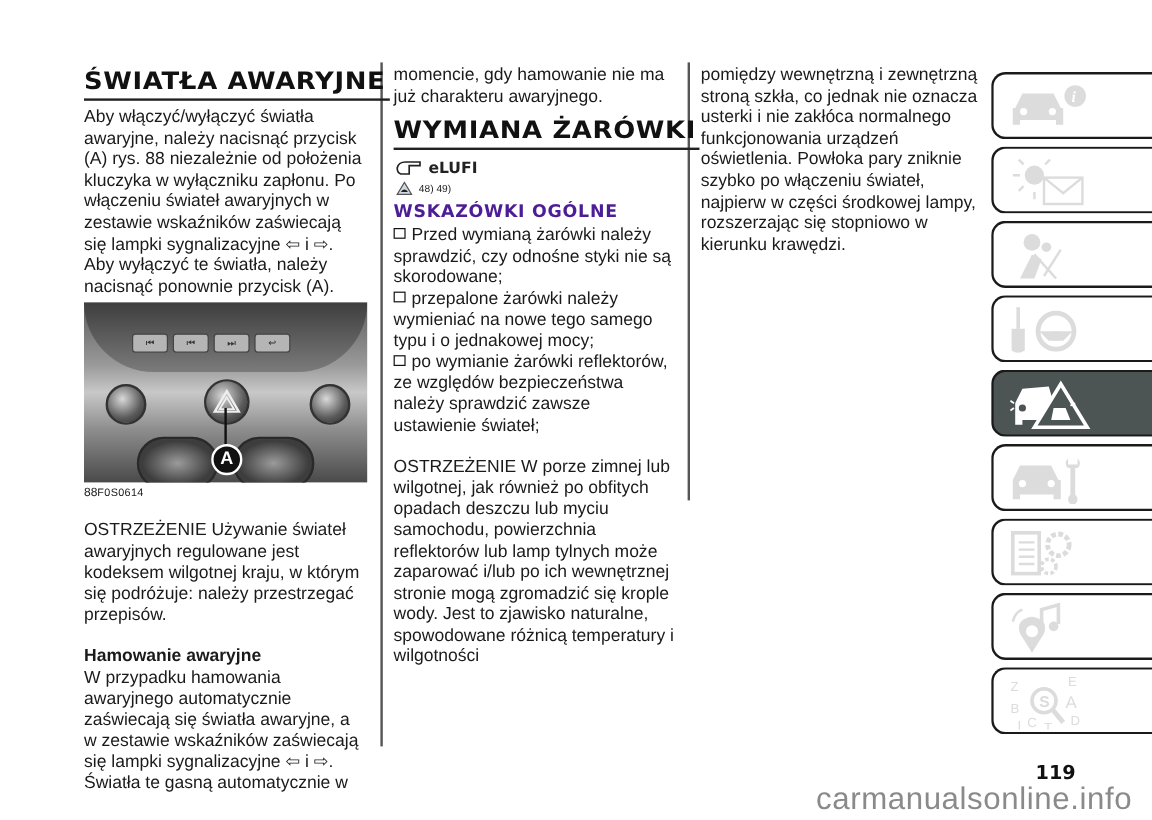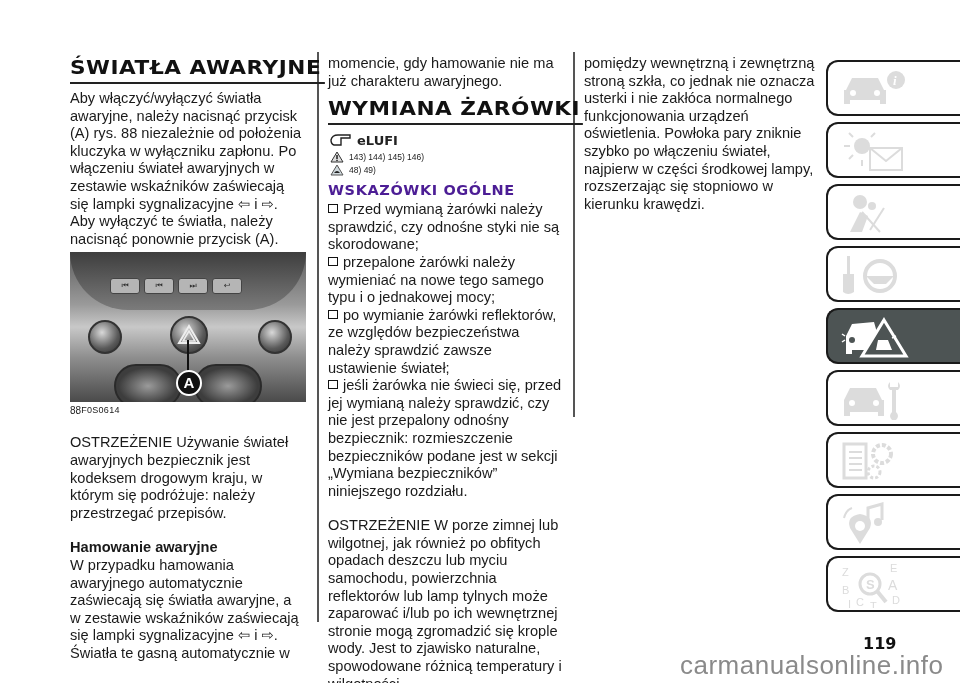--- a/index.html
+++ b/index.html
@@ -72,55 +72,46 @@
     <div class="vent" style="left:124px; top:112px; width:64px; height:40px;"></div>
     <div class="callout"></div>
     <div class="callout-A">A</div>
   </div>
   <div class="figcap">
     <span>88</span>
     <span class="code">F0S0614</span>
   </div>
 
   <div class="gap"></div>
-  <p>OSTRZEŻENIE Używanie świateł awaryjnych bezpiecznik jest kodeksem drogowym kraju, w którym się podróżuje: należy przestrzegać przepisów.</p>
+  <p>OSTRZEŻENIE Używanie świateł awaryjnych regulowane jest kodeksem wilgotnej kraju, w którym się podróżuje: należy przestrzegać przepisów.</p>
   <div class="gap"></div>
   <p class="h3">Hamowanie awaryjne</p>
   <p>W przypadku hamowania awaryjnego automatycznie zaświecają się światła awaryjne, a w zestawie wskaźników zaświecają się lampki sygnalizacyjne ⇦ i ⇨. Światła te gasną automatycznie w</p>
 </div>
 
 <div class="col col2">
   <p>momencie, gdy hamowanie nie ma już charakteru awaryjnego.</p>
   <div class="h1" style="margin-top:6px;">WYMIANA ŻARÓWKI</div>
   <div class="icon-row" style="font-size:15px; line-height:20px;">
     <svg width="22" height="16" viewBox="0 0 22 16">
         <path d="M1 9 Q2 4 8 4 L20 4 L20 7 L11 7 L11 14 L4 14 Q1 13 1 9 Z" fill="none" stroke="#222" stroke-width="1.4"></path>
       </svg>
     <span style="font-family:'DejaVu Sans', sans-serif; font-weight:bold; font-size:13px;">eLUFI</span>
   </div>
   <div class="icon-row">
     <svg width="14" height="12" viewBox="0 0 14 12">
-        <polygon points="7,1 13,11 1,11" fill="#ddd" stroke="#333" stroke-width="1"></polygon>
-        <rect x="6.3" y="4" width="1.4" height="4" fill="#111"></rect>
-        <rect x="6.3" y="8.8" width="1.4" height="1.3" fill="#111"></rect>
-      </svg>
-    <span>143) 144) 145) 146)</span>
-  </div>
-  <div class="icon-row">
-    <svg width="14" height="12" viewBox="0 0 14 12">
         <polygon points="7,1 13,11 1,11" fill="#cfd8dc" stroke="#555" stroke-width="1"></polygon>
         <path d="M4 9 Q7 5 10 9" fill="#222"></path>
       </svg>
     <span>48) 49)</span>
   </div>
   <div class="h2">WSKAZÓWKI OGÓLNE</div>
   <p><span class="bullet"></span><span>Przed wymianą żarówki należy sprawdzić, czy odnośne styki nie są skorodowane;</span></p>
   <p><span class="bullet"></span><span>przepalone żarówki należy wymieniać na nowe tego samego typu i o jednakowej mocy;</span></p>
   <p><span class="bullet"></span><span>po wymianie żarówki reflektorów, ze względów bezpieczeństwa należy sprawdzić zawsze ustawienie świateł;</span></p>
-  <p><span class="bullet"></span><span>jeśli żarówka nie świeci się, przed jej wymianą należy sprawdzić, czy nie jest przepalony odnośny bezpiecznik: rozmieszczenie bezpieczników podane jest w sekcji „Wymiana bezpieczników” niniejszego rozdziału.</span></p>
   <div class="gap"></div>
   <p>OSTRZEŻENIE W porze zimnej lub wilgotnej, jak również po obfitych opadach deszczu lub myciu samochodu, powierzchnia reflektorów lub lamp tylnych może zaparować i/lub po ich wewnętrznej stronie mogą zgromadzić się krople wody. Jest to zjawisko naturalne, spowodowane różnicą temperatury i wilgotności</p>
 </div>
 
 <div class="col col3">
   <p>pomiędzy wewnętrzną i zewnętrzną stroną szkła, co jednak nie oznacza usterki i nie zakłóca normalnego funkcjonowania urządzeń oświetlenia. Powłoka pary zniknie szybko po włączeniu świateł, najpierw w części środkowej lampy, rozszerzając się stopniowo w kierunku krawędzi.</p>
 </div>
 
 <div class="tab" style="top:60px;">
   <svg width="70" height="44" viewBox="0 0 70 44">

